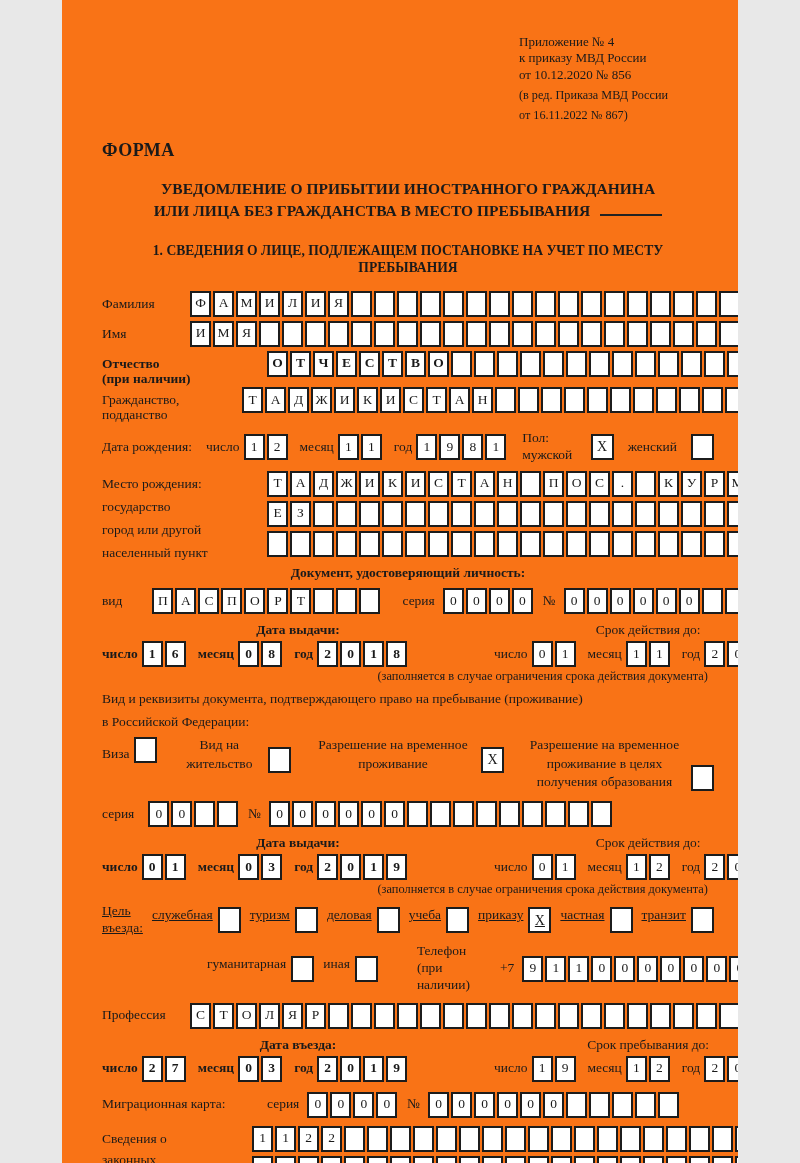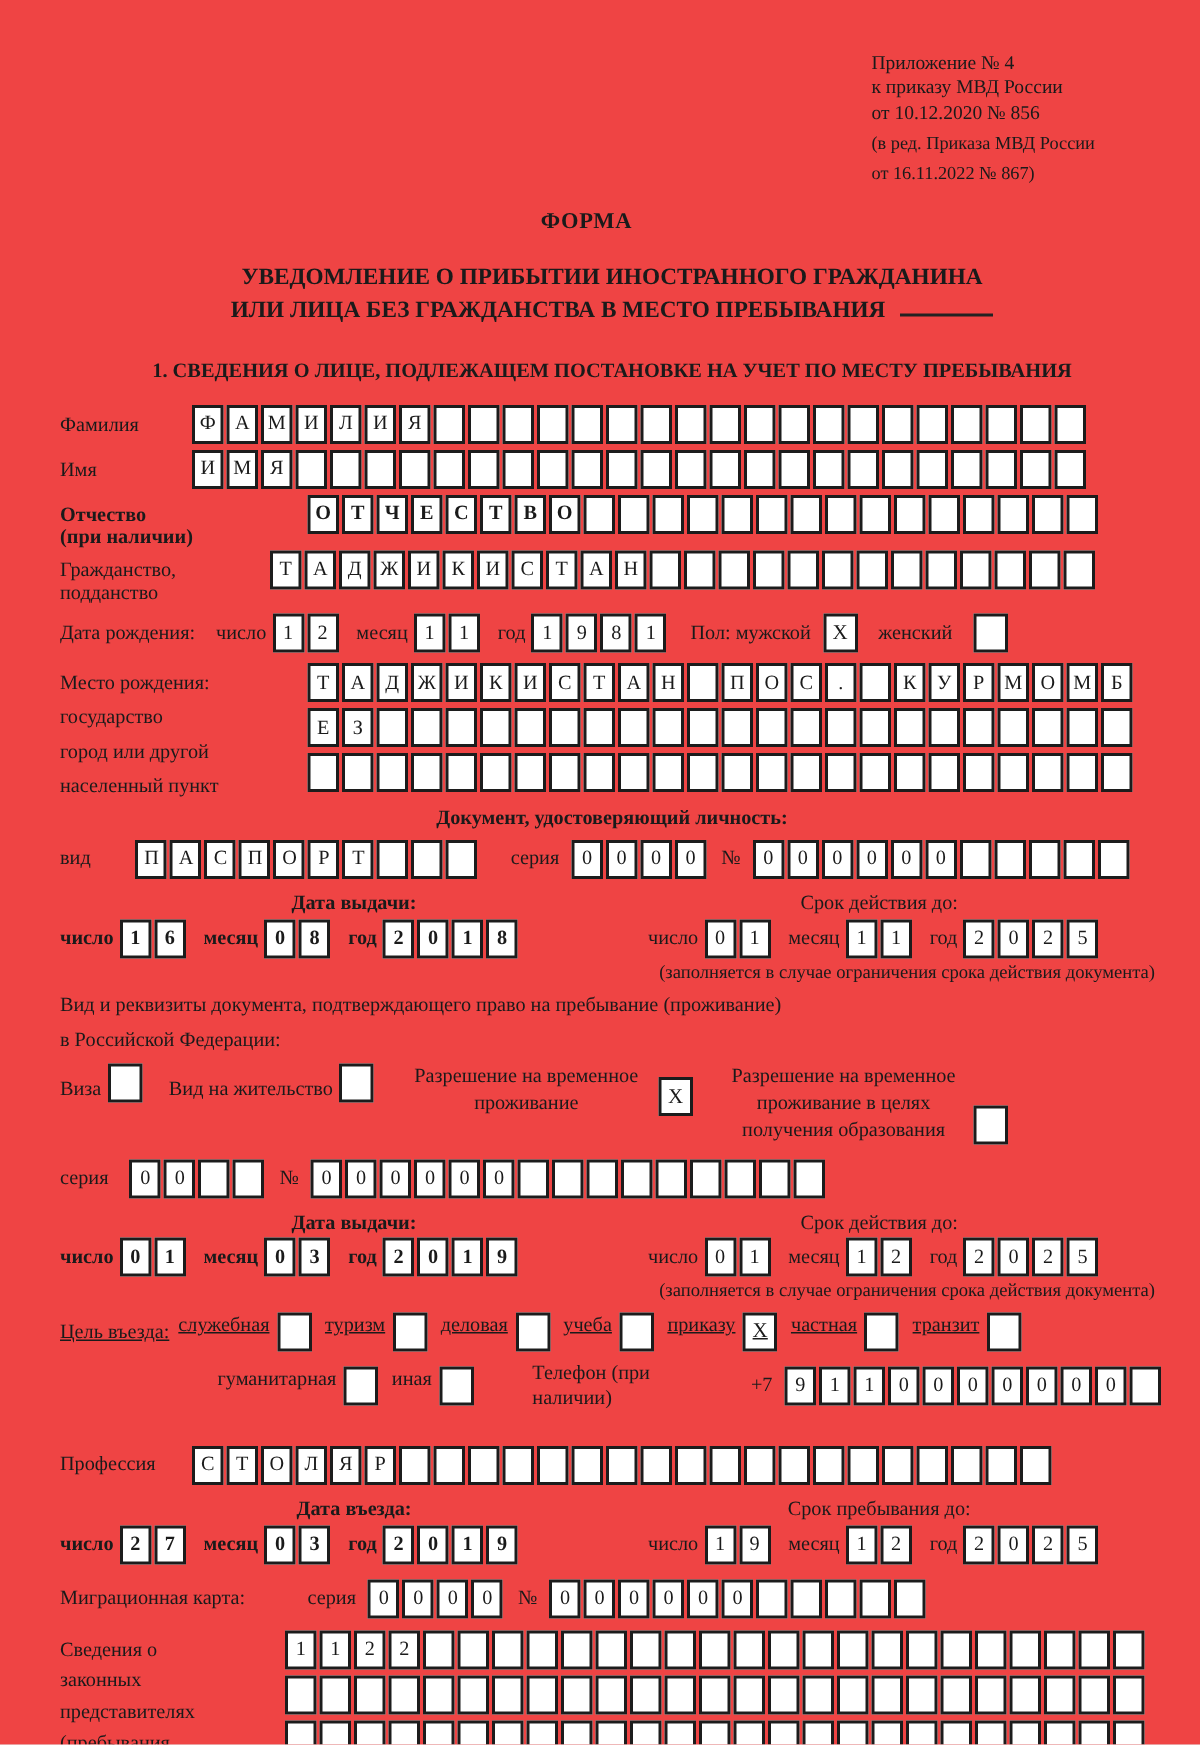--- a/index.html
+++ b/index.html
@@ -1,24 +1,24 @@
 <!DOCTYPE html>
 <html><head>
 <meta charset="utf-8">
 <style>
   html,body{margin:0;padding:0;background:#e8e8e8;}
   .page{
-    width:800px;height:1163px;margin:0 auto;background:#ef4444;color:#1a1a1a;
+    width:676px;height:1163px;margin:0 auto;background:#f97316;color:#1a1a1a;
     font-family:"Liberation Serif","DejaVu Serif",serif;
     box-sizing:border-box;padding:34px 24px 16px 40px;overflow:hidden;
     font-size:13.5px;line-height:1.25;
   }
   .appendix{margin-left:auto;width:195px;font-size:13px;}
   .appendix .small{font-size:12.2px;margin-top:5px;}
-  .forma{text-align:center;font-weight:bold;font-size:15px;margin:16px 34px 0 0;letter-spacing:.5px;}
+  .forma{text-align:left;font-weight:bold;font-size:18px;margin:16px 34px 0 0;letter-spacing:.5px;}
   .title{ text-align:center;font-weight:bold;font-size:15.5px;margin-top:16px;line-height:1.45;}
   .blank-line{display:inline-block;width:62px;border-bottom:2.5px solid #222;height:11px;margin-left:10px;}
   .sec-head{ text-align:center;font-weight:bold;font-size:13.6px;margin:20px 0 14px 0;}
   .row{display:flex;align-items:flex-start;margin-bottom:4px;}
   .flabel{flex:none;padding-top:5px;}
   .lw88{width:88px;} .lw165{width:165px;} .lw140{width:140px;} .lw150{width:150px;}
   .cells{display:inline-flex;flex:none;}
   .cell{
     flex:none;width:21px;height:26px;box-sizing:border-box;border:2px solid #1c1c1c;
     margin-right:2px;display:inline-flex;align-items:center;justify-content:center;
@@ -564,21 +564,21 @@
         <span class="cell">0</span>
         <span class="cell">0</span>
         <span class="cell">0</span>
         <span class="cell">0</span>
         <span class="cell">0</span>
         <span class="cell">0</span>
         <span class="cell"></span>
       </span>
   </div>
 
-  <div class="row" style="align-items:center;margin-top:23px;">
+  <div class="row" style="align-items:center;margin-top:9px;">
     <span class="lw88" style="flex:none;">Профессия</span>
     <span class="cells">
         <span class="cell">С</span>
         <span class="cell">Т</span>
         <span class="cell">О</span>
         <span class="cell">Л</span>
         <span class="cell">Я</span>
         <span class="cell">Р</span>
         <span class="cell"></span>
         <span class="cell"></span>

